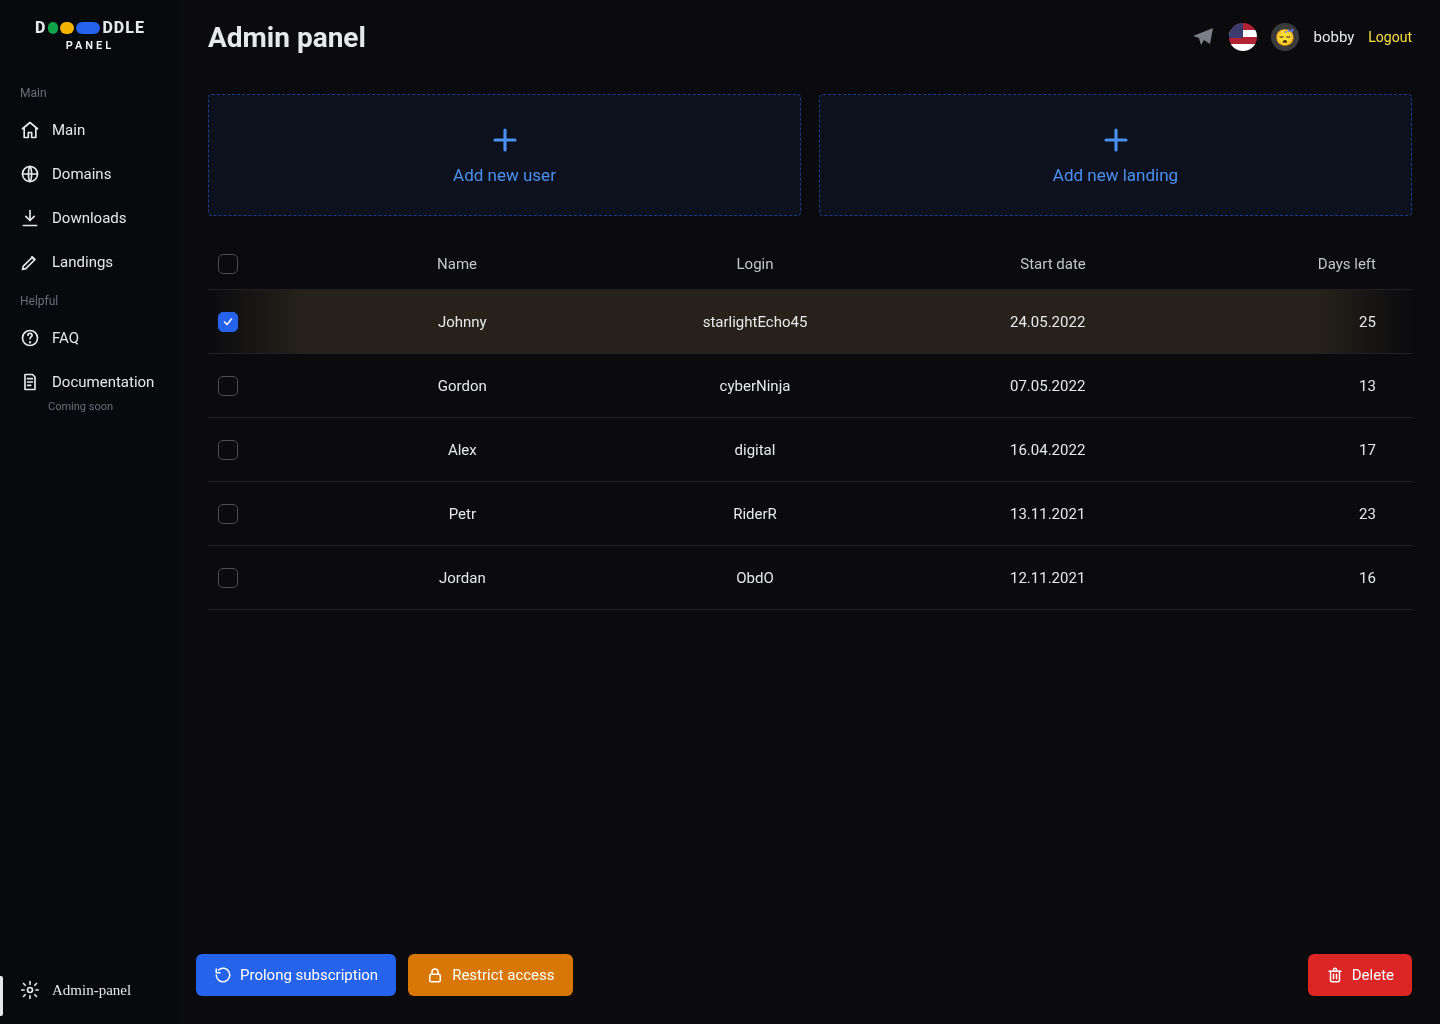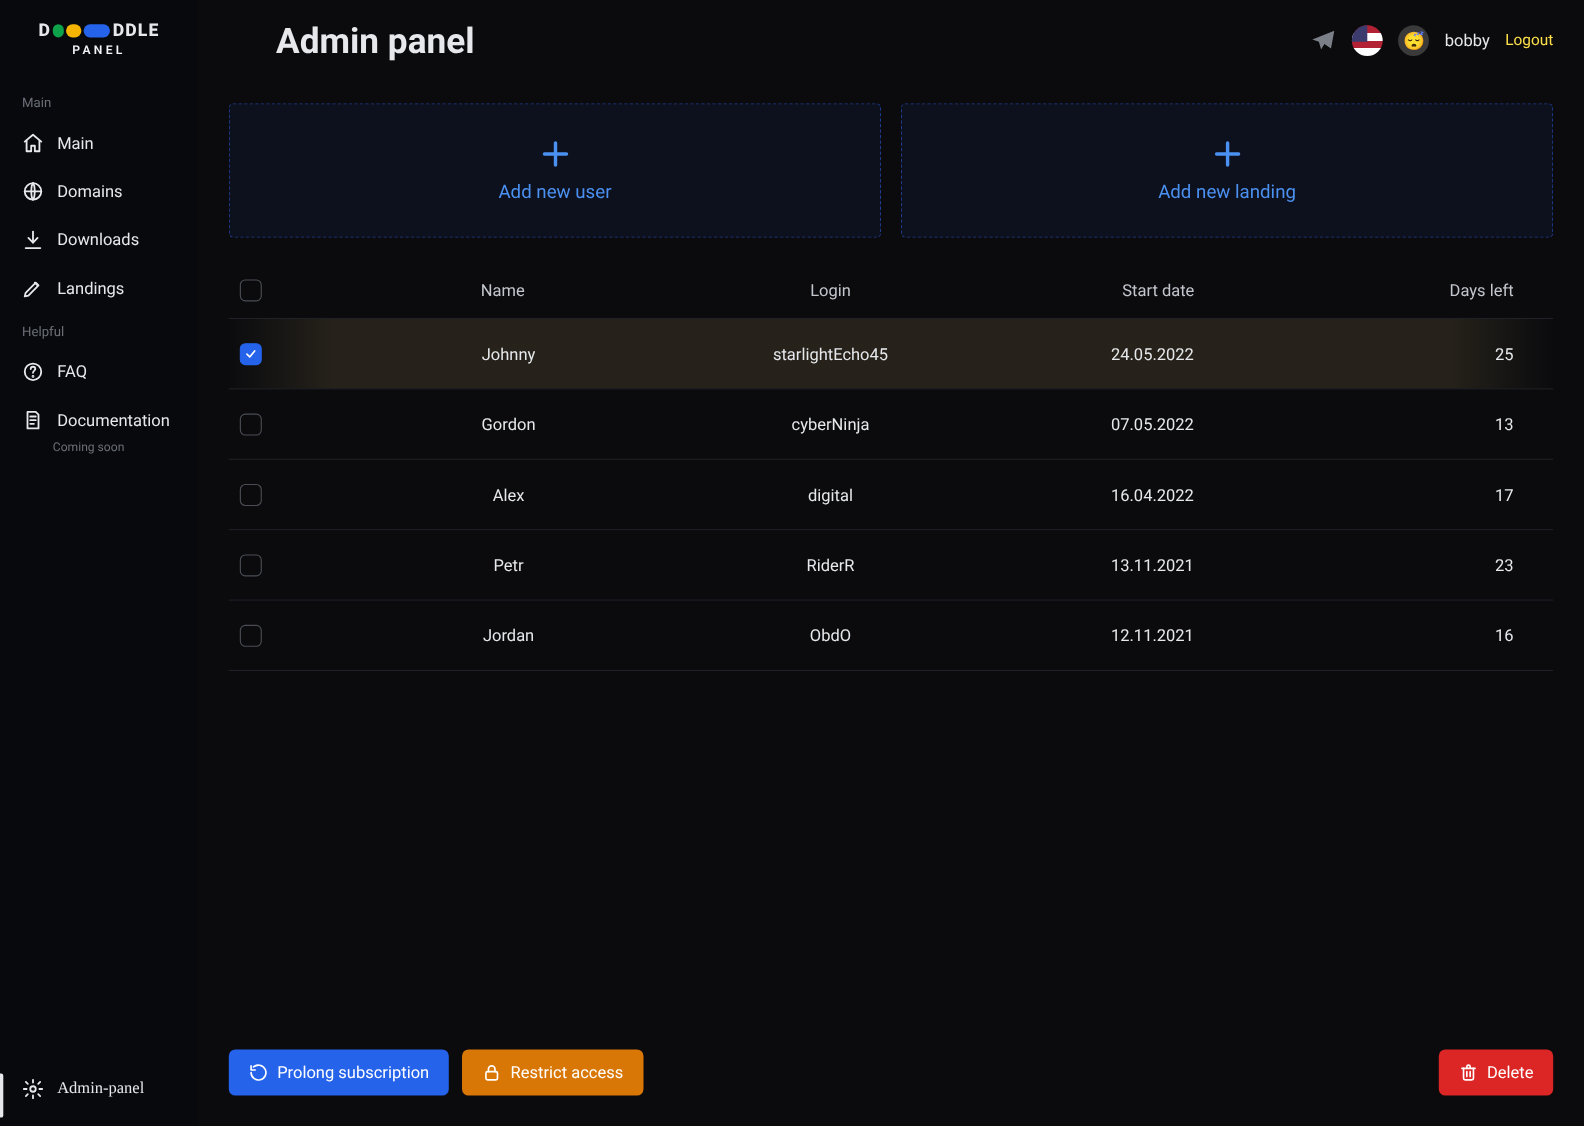--- a/index.html
+++ b/index.html
@@ -37,21 +37,21 @@
   .nav-item .subtext{font-size:11px;color:var(--muted2);margin-left:32px;margin-top:-4px;}
   .spacer{flex:1;}
   .nav-item.active{position:relative;font-family:Liberation Serif, serif;}
   .nav-item.active::before{content:"";position:absolute;left:0;top:8px;bottom:8px;width:3px;
     background:var(--text);border-radius:0 2px 2px 0;}
 
   
   .main{flex:1;display:flex;flex-direction:column;height:100%;}
   .header{height:74px;flex:0 0 74px;display:flex;align-items:center;padding:0 28px;
     justify-content:space-between;}
-  .page-title{font-size:32px;font-weight:700;margin-left:43px;}
+  .page-title{font-size:28px;font-weight:700;}
   .header-right{display:flex;align-items:center;gap:14px;}
   .avatar{width:28px;height:28px;border-radius:50%;display:flex;align-items:center;
     justify-content:center;font-size:16px;}
   .flag{background:linear-gradient(#b22234 0 25%,#fff 25% 50%,#b22234 50% 75%,#fff 75% 100%);
     position:relative;overflow:hidden;}
   .flag::before{content:"";position:absolute;left:0;top:0;width:50%;height:55%;background:#3c3b6e;}
   .user-avatar{background:#3a3a3a;}
   .username{font-size:15px;color:var(--text);}
   .logout{color:#fde047;font-size:14px;cursor:pointer;}
 
@@ -75,21 +75,21 @@
   .cell{text-align:center;}
   .cell.first{text-align:left;display:flex;align-items:center;}
   .cell.last{text-align:right;padding-right:26px;}
   .checkbox{width:20px;height:20px;border:1.5px solid #4b4e55;border-radius:5px;display:flex;
     align-items:center;justify-content:center;cursor:pointer;background:transparent;}
   .checkbox.checked{background:var(--blue);border-color:var(--blue);}
   .checkbox.checked svg{display:block;}
   .checkbox svg{display:none;}
 
   
-  .action-bar{position:absolute;left:28px;right:28px;bottom:28px;display:flex;align-items:center;gap:12px;}
+  .action-bar{position:absolute;left:16px;right:28px;bottom:28px;display:flex;align-items:center;gap:12px;}
   .btn{display:flex;align-items:center;gap:8px;padding:12px 18px;border-radius:6px;border:none;
     font-size:15px;color:#fff;cursor:pointer;font-family:inherit;}
   .btn.blue{background:var(--blue);}
   .btn.amber{background:var(--amber);}
   .btn.red{background:var(--red);margin-left:auto;}
   svg{display:block;}
 </style>
 </head>
 <body>
 

